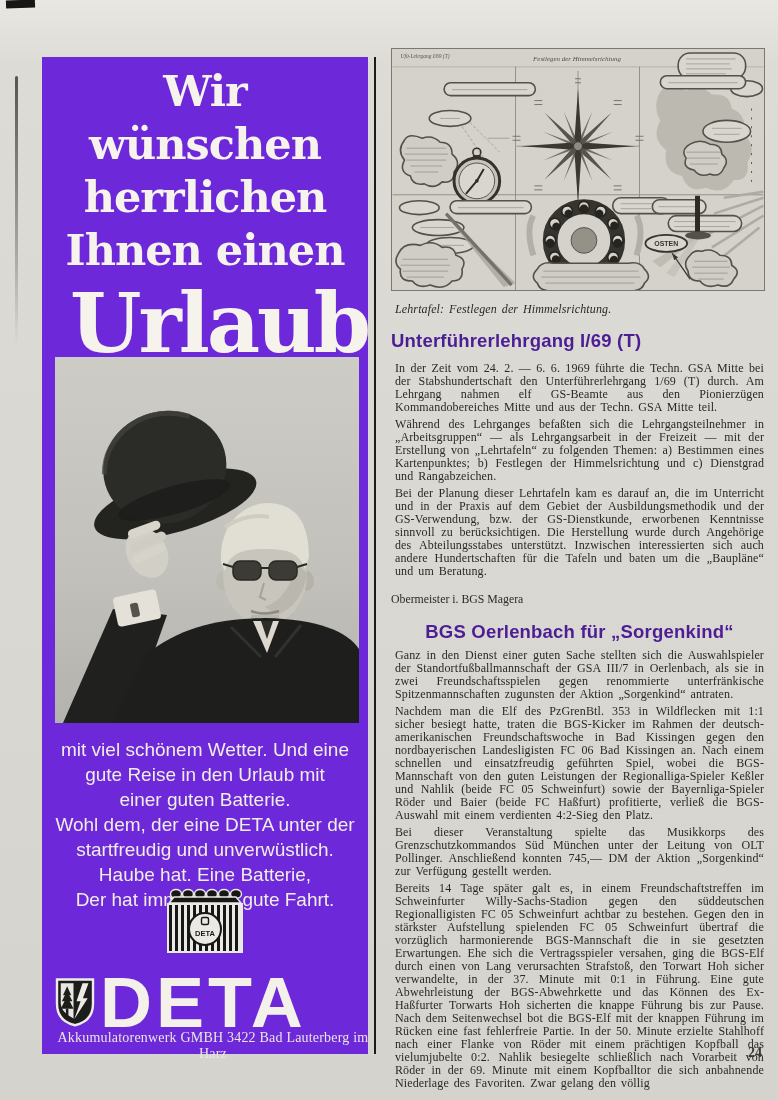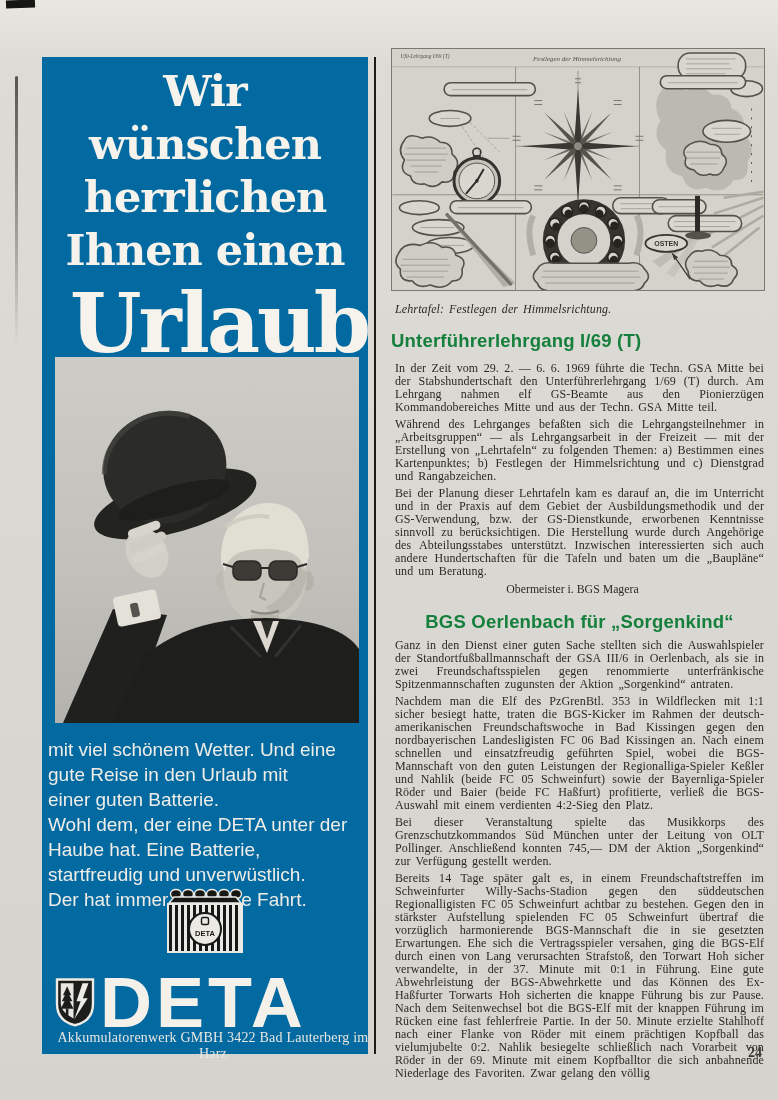--- a/index.html
+++ b/index.html
@@ -5,50 +5,50 @@
   html,body{margin:0;padding:0;}
   body{
     width:778px;height:1100px;position:relative;overflow:hidden;
     background:linear-gradient(180deg,#e9e7e1 0%,#dddbd5 6%,#d9d7d1 60%,#d5d3cd 100%);
     font-family:"Liberation Serif", serif;
   }
   .corner-mark{position:absolute;left:6px;top:0;width:29px;height:8px;background:#161614;transform:rotate(-2deg);}
   .spine-line{position:absolute;left:15px;top:76px;width:3px;height:270px;
     background:linear-gradient(180deg,rgba(40,40,38,.75),rgba(40,40,38,.25) 70%,rgba(40,40,38,0));border-radius:2px;}
   
-  .ad{position:absolute;left:42px;top:57px;width:326px;height:997px;background:#0369a1;color:#f3f1ea;}
+  .ad{position:absolute;left:42px;top:57px;width:326px;height:997px;background:#6d28d9;color:#f3f1ea;}
   .ad-headline{position:absolute;left:0;top:8px;width:326px;text-align:center;
     font-family:"DejaVu Serif", serif;font-weight:bold;color:#f5f3ec;}
   .hl-line{font-size:43px;line-height:53px;letter-spacing:-1px;}
   .hl-big{font-size:82px;line-height:88px;letter-spacing:-3px;margin-top:2px;text-align:right;}
   .ad-photo{position:absolute;left:13px;top:300px;width:304px;height:366px;display:block;}
-  .ad-body{position:absolute;left:6px;top:680px;width:314px;
+  .ad-body{position:absolute;left:6px;top:680px;width:314px;text-align:center;
     font-family:"Liberation Sans", sans-serif;font-size:19px;line-height:25px;color:#efede7;}
   .battery{position:absolute;left:120px;top:829px;width:86px;height:74px;display:block;}
   .logo-row{position:absolute;left:10px;top:914px;width:306px;height:60px;display:flex;align-items:flex-end;}
   .shield{width:42px;height:58px;display:block;margin:0 4px 0 2px;flex:0 0 auto;}
   .brand-text{font-family:"Liberation Sans", sans-serif;font-weight:bold;font-size:72px;line-height:58px;
     letter-spacing:4px;color:#f3f1ea;transform:scaleY(.98);transform-origin:bottom left;}
   .ad-footer{position:absolute;left:8px;top:973px;width:326px;text-align:center;
     font-family:Liberation Serif, serif;font-size:14px;color:#e9e7e1;letter-spacing:.2px;}
   
   .divider{position:absolute;left:374px;top:57px;width:2px;height:997px;background:#1b1b19;}
   
   .figure-board{position:absolute;left:391px;top:48px;width:374px;height:243px;display:block;
     border:1px solid #7a786f;box-sizing:border-box;background:#d4d2ca;}
   #article{position:absolute;left:391px;top:299px;width:377px;color:#2c2a26;}
   .caption{font-style:italic;font-size:13px;line-height:14px;margin:0;}
   .sec-title{font-family:"Liberation Sans", sans-serif;font-weight:bold;font-size:18.5px;line-height:22px;
-    color:#15803d;margin:14px 0 10px;letter-spacing:.2px;}
+    color:#4c1d95;margin:14px 0 10px;letter-spacing:.2px;}
   .sec-title.second{margin-top:15px;margin-bottom:6px;text-align:center;}
   #article p{margin:4px;font-size:12px;line-height:13px;text-align:justify;
     word-spacing:1.8px;letter-spacing:.12px;color:#2b2925;}
   p.gap{margin-top:5px;}
   p.gap6{margin-top:6px;}
-  .signature{text-align:center;padding-right:14px;font-size:11.8px;line-height:14px;margin-top:4px;}
+  .signature{text-align:left;padding-right:14px;font-size:11.8px;line-height:14px;margin-top:14px;}
   .page-number{position:absolute;left:748px;top:1045px;font-size:14px;font-weight:bold;color:#3a3834;}
   
   .scr{stroke:#6a685f;stroke-width:.6;fill:none;opacity:.75;}
   .bub{stroke:#53514a;stroke-width:1.6;fill:#d8d6ce;}
   .blob{fill:#b7b5ab;opacity:.85;}
 </style>
 </head>
 <body>
 
 <div class="corner-mark"></div>
@@ -115,22 +115,22 @@
       <polygon points="206,264 218,264 212,282" fill="#2c2c29"></polygon>
       <path d="M176,270 L206,300 M246,268 L220,300" stroke="#31312d" stroke-width="3" fill="none"></path>
     </g>
   </svg>
 
   <div class="ad-body">
     <div>mit viel schönem Wetter. Und eine</div>
     <div>gute Reise in den Urlaub mit</div>
     <div>einer guten Batterie.</div>
     <div>Wohl dem, der eine DETA unter der</div>
+    <div>startfreudig und unverwüstlich.</div>
     <div>Haube hat. Eine Batterie,</div>
-    <div>startfreudig und unverwüstlich.</div>
     <div>Der hat immer eine gute Fahrt.</div>
   </div>
 
   <svg class="battery" viewBox="0 0 86 74">
     <g stroke="#ebe9e3" stroke-width="1.4" fill="#171715">
       <ellipse cx="14" cy="8" rx="5.5" ry="4.5"></ellipse>
         <ellipse cx="26" cy="8" rx="5.5" ry="4.5"></ellipse>
       <ellipse cx="38" cy="8" rx="5.5" ry="4.5"></ellipse>
         <ellipse cx="50" cy="8" rx="5.5" ry="4.5"></ellipse>
       <ellipse cx="62" cy="8" rx="5.5" ry="4.5"></ellipse>
@@ -378,25 +378,25 @@
     </g>
     <path d="M300,208 q-8,8 -2,16 q0,10 12,10 q6,8 18,4 q12,4 16,-6 q8,-8 -2,-14 q0,-10 -12,-10 q-8,-8 -18,-4 q-8,-2 -12,4" fill="#cfcdc5" stroke="#53514a" stroke-width="1.6"></path>
     <path class="scr" d="M304,214 h34 M302,220 h38 M304,226 h34 M308,232 h26"></path>
   </g>
 </svg>
 
 <div id="article">
   <p class="caption">Lehrtafel: Festlegen der Himmelsrichtung.</p>
 
   <h2 class="sec-title">Unterführerlehrgang I/69 (T)</h2>
-  <p>In der Zeit vom 29. 2. — 6. 6. 1969 führte die Techn. GSA Mitte bei der Stabshundertschaft den Unterführerlehrgang 1/69 (T) durch. Am Lehrgang nahmen elf GS-Beamte aus den Pionierzügen Kommandobereiches Mitte und aus der Techn. GSA Mitte teil.</p>
+  <p>In der Zeit vom 24. 2. — 6. 6. 1969 führte die Techn. GSA Mitte bei der Stabshundertschaft den Unterführerlehrgang 1/69 (T) durch. Am Lehrgang nahmen elf GS-Beamte aus den Pionierzügen Kommandobereiches Mitte und aus der Techn. GSA Mitte teil.</p>
   <p>Während des Lehrganges befaßten sich die Lehrgangsteilnehmer in „Arbeitsgruppen“ — als Lehrgangsarbeit in der Freizeit — mit der Erstellung von „Lehrtafeln“ zu folgenden Themen: a) Bestimmen eines Kartenpunktes; b) Festlegen der Himmelsrichtung und c) Dienstgrad und Rangabzeichen.</p>
   <p class="gap">Bei der Planung dieser Lehrtafeln kam es darauf an, die im Unterricht und in der Praxis auf dem Gebiet der Ausbildungsmethodik und der GS-Verwendung, bzw. der GS-Dienstkunde, erworbenen Kenntnisse sinnvoll zu berücksichtigen. Die Herstellung wurde durch Angehörige des Abteilungsstabes unterstützt. Inzwischen interessierten sich auch andere Hundertschaften für die Tafeln und baten um die „Baupläne“ und um Beratung.</p>
   <div class="signature">Obermeister i. BGS Magera</div>
 
   <h2 class="sec-title second">BGS Oerlenbach für „Sorgenkind“</h2>
-  <p>Ganz in den Dienst einer guten Sache stellten sich die Auswahlspieler der Standortfußballmannschaft der GSA III/6 in Oerlenbach, als sie in zwei Freundschaftsspielen gegen renommierte unterfränkische Spitzenmannschaften zugunsten der Aktion „Sorgenkind“ antraten.</p>
+  <p>Ganz in den Dienst einer guten Sache stellten sich die Auswahlspieler der Standortfußballmannschaft der GSA III/7 in Oerlenbach, als sie in zwei Freundschaftsspielen gegen renommierte unterfränkische Spitzenmannschaften zugunsten der Aktion „Sorgenkind“ antraten.</p>
   <p class="gap">Nachdem man die Elf des PzGrenBtl. 353 in Wildflecken mit 1:1 sicher besiegt hatte, traten die BGS-Kicker im Rahmen der deutsch-amerikanischen Freundschaftswoche in Bad Kissingen gegen den nordbayerischen Landesligisten FC 06 Bad Kissingen an. Nach einem schnellen und einsatzfreudig geführten Spiel, wobei die BGS-Mannschaft von den guten Leistungen der Regionalliga-Spieler Keßler und Nahlik (beide FC 05 Schweinfurt) sowie der Bayernliga-Spieler Röder und Baier (beide FC Haßfurt) profitierte, verließ die BGS-Auswahl mit einem verdienten 4:2-Sieg den Platz.</p>
   <p>Bei dieser Veranstaltung spielte das Musikkorps des Grenzschutzkommandos Süd München unter der Leitung von OLT Pollinger. Anschließend konnten 745,— DM der Aktion „Sorgenkind“ zur Verfügung gestellt werden.</p>
   <p class="gap6">Bereits 14 Tage später galt es, in einem Freundschaftstreffen im Schweinfurter Willy-Sachs-Stadion gegen den süddeutschen Regionalligisten FC 05 Schweinfurt achtbar zu bestehen. Gegen den in stärkster Aufstellung spielenden FC 05 Schweinfurt übertraf die vorzüglich harmonierende BGS-Mannschaft die in sie gesetzten Erwartungen. Ehe sich die Vertragsspieler versahen, ging die BGS-Elf durch einen von Lang verursachten Strafstoß, den Torwart Hoh sicher verwandelte, in der 37. Minute mit 0:1 in Führung. Eine gute Abwehrleistung der BGS-Abwehrkette und das Können des Ex-Haßfurter Torwarts Hoh sicherten die knappe Führung bis zur Pause. Nach dem Seitenwechsel bot die BGS-Elf mit der knappen Führung im Rücken eine fast fehlerfreie Partie. In der 50. Minute erzielte Stahlhoff nach einer Flanke von Röder mit einem prächtigen Kopfball das vielumjubelte 0:2. Nahlik besiegelte schließlich nach Vorarbeit von Röder in der 69. Minute mit einem Kopfballtor die sich anbahnende Niederlage des Favoriten. Zwar gelang den völlig</p>
 </div>
 
 <div class="page-number">24</div>
 
 </body></html>

